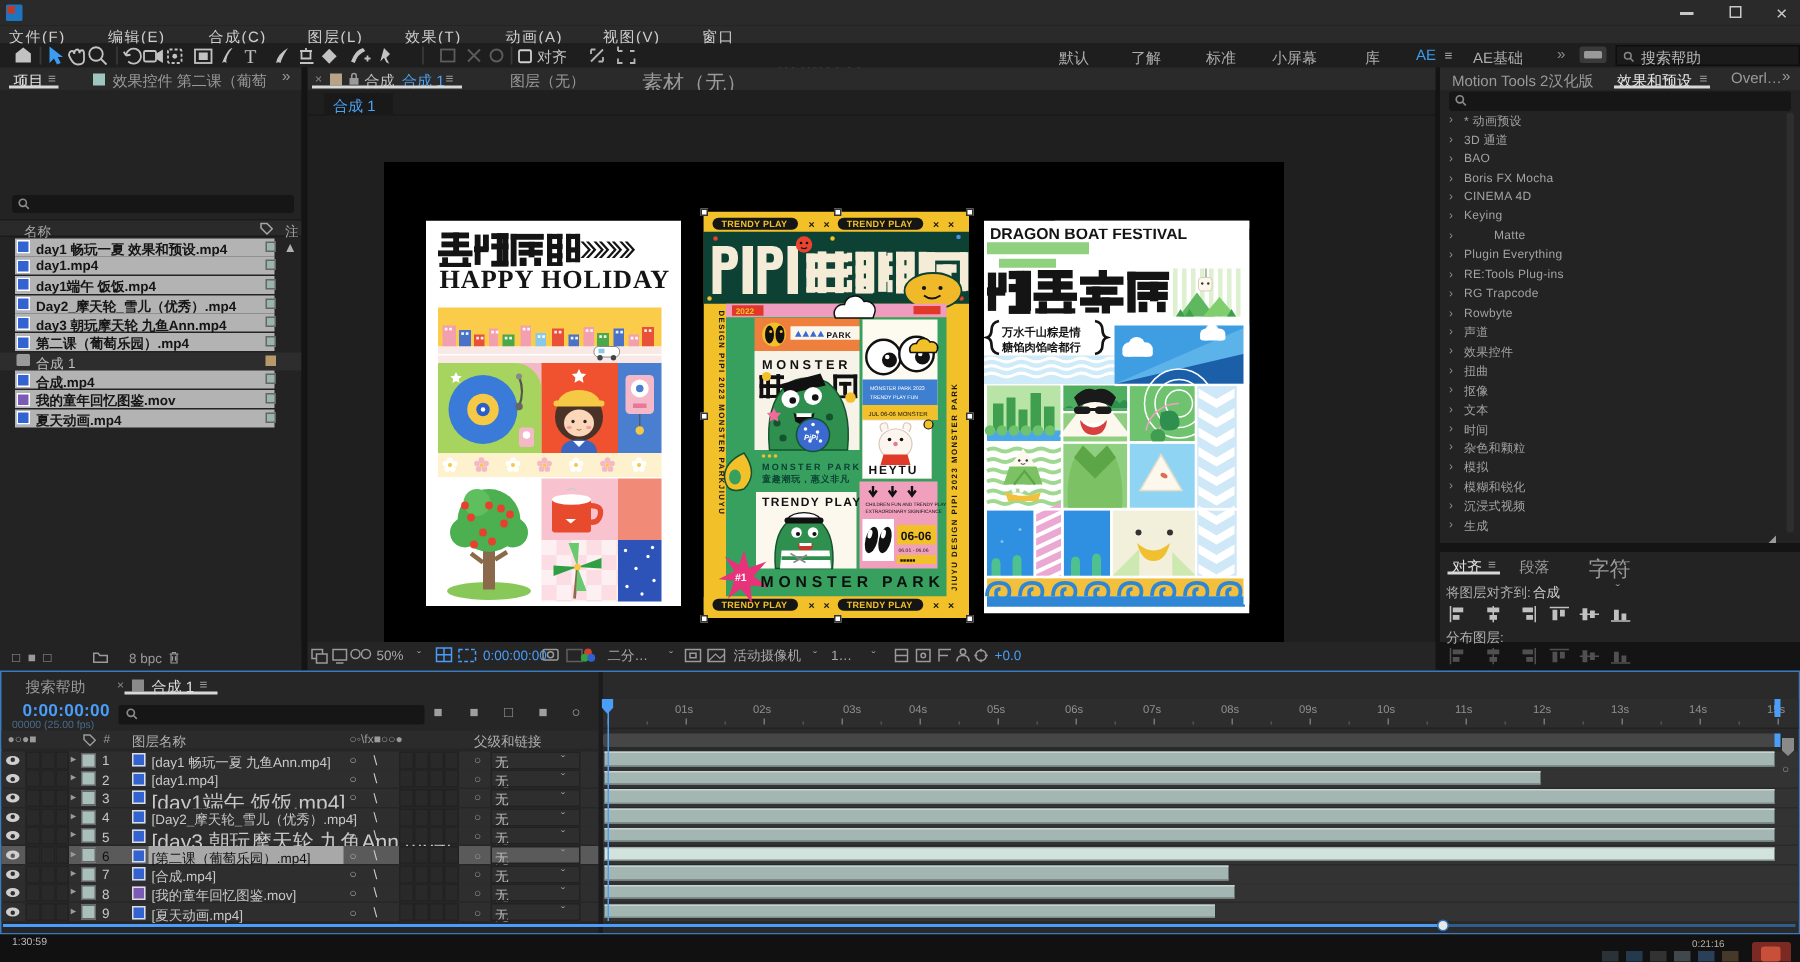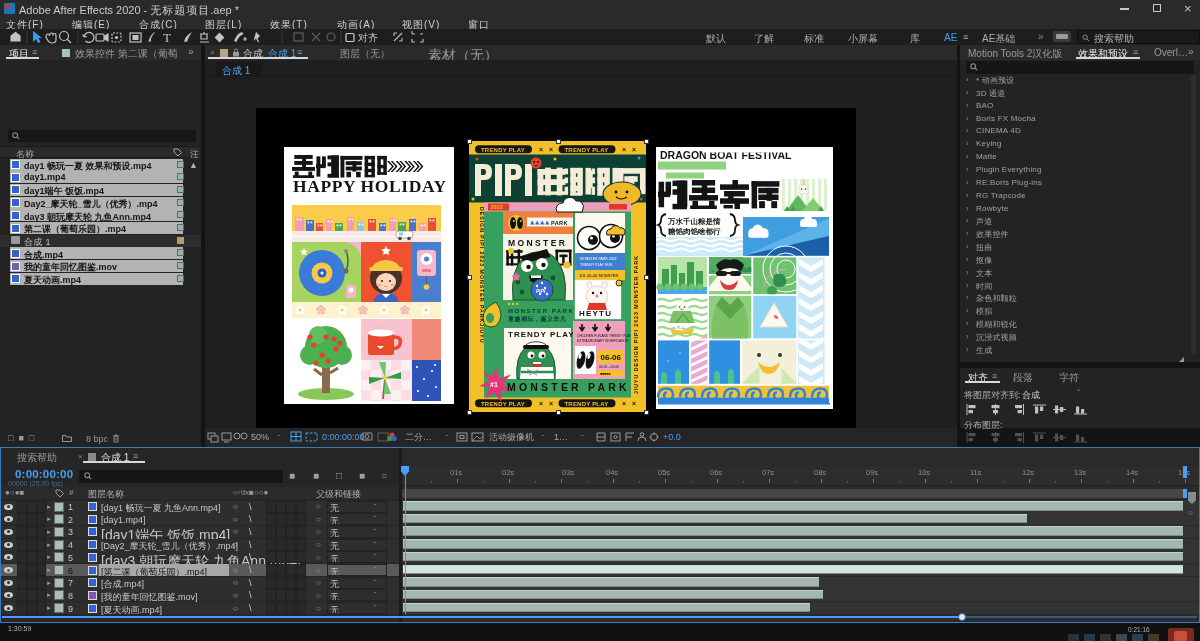--- a/index.html
+++ b/index.html
@@ -5,21 +5,20 @@
 font-family:"Liberation Sans",sans-serif;-webkit-font-smoothing:antialiased}
 .ab{position:absolute}
 .tx{position:absolute;white-space:nowrap}
 </style></head>
 <body>
 <div class="ab" style="left:0;top:0;width:1200px;height:641px;background:#141414">
 
 <div class="ab" style="left:0;top:0;width:1200px;height:17px;background:#2a2a2a"></div>
 <div class="ab" style="left:4px;top:3px;width:11px;height:11px;background:#1f74c0;border-radius:1px"></div>
 <div class="ab" style="left:5px;top:4px;width:5px;height:5px;background:#c03a2b"></div>
-<div class="tx" style="left:19px;top:3px;font-size:11px;color:#cccccc">Adobe After Effects 2020 - <span style="letter-spacing:1px">无标题项目</span>.aep *</div>
 <div class="ab" style="left:1120px;top:8px;width:9px;height:1.5px;background:#c8c8c8"></div>
 <div class="ab" style="left:1153px;top:4px;width:8px;height:8px;border:1.2px solid #c8c8c8;box-sizing:border-box"></div>
 <div class="tx" style="left:1184px;top:1px;font-size:13px;color:#c8c8c8">×</div>
 
 <div class="ab" style="left:0;top:17px;width:1200px;height:12px;background:#2a2a2a"></div>
 <div class="tx" style="left:6px;top:18px;font-size:10px;color:#cfcfcf;letter-spacing:1px">文件(F)</div>
     <div class="tx" style="left:72px;top:18px;font-size:10px;color:#cfcfcf;letter-spacing:1px">编辑(E)</div>
     <div class="tx" style="left:139px;top:18px;font-size:10px;color:#cfcfcf;letter-spacing:1px">合成(C)</div>
     <div class="tx" style="left:205px;top:18px;font-size:10px;color:#cfcfcf;letter-spacing:1px">图层(L)</div>
     <div class="tx" style="left:270px;top:18px;font-size:10px;color:#cfcfcf;letter-spacing:1px">效果(T)</div>
@@ -917,25 +916,25 @@
 <div class="tx" style="left:976px;top:87.8px;font-size:8px;color:#a2a2a2;letter-spacing:0.2px">3D 通道</div>
 <div class="tx" style="left:966px;top:100.7px;font-size:8px;color:#8f8f8f">›</div>
 <div class="tx" style="left:976px;top:100.7px;font-size:8px;color:#a2a2a2;letter-spacing:0.2px">BAO</div>
 <div class="tx" style="left:966px;top:113.5px;font-size:8px;color:#8f8f8f">›</div>
 <div class="tx" style="left:976px;top:113.5px;font-size:8px;color:#a2a2a2;letter-spacing:0.2px">Boris FX Mocha</div>
 <div class="tx" style="left:966px;top:126.4px;font-size:8px;color:#8f8f8f">›</div>
 <div class="tx" style="left:976px;top:126.4px;font-size:8px;color:#a2a2a2;letter-spacing:0.2px">CINEMA 4D</div>
 <div class="tx" style="left:966px;top:139.2px;font-size:8px;color:#8f8f8f">›</div>
 <div class="tx" style="left:976px;top:139.2px;font-size:8px;color:#a2a2a2;letter-spacing:0.2px">Keying</div>
 <div class="tx" style="left:966px;top:152.1px;font-size:8px;color:#8f8f8f">›</div>
-<div class="tx" style="left:976px;top:152.1px;font-size:8px;color:#a2a2a2;letter-spacing:0.2px">Matte</div>
+<div class="tx" style="left:996px;top:152.1px;font-size:8px;color:#a2a2a2;letter-spacing:0.2px">Matte</div>
 <div class="tx" style="left:966px;top:164.9px;font-size:8px;color:#8f8f8f">›</div>
 <div class="tx" style="left:976px;top:164.9px;font-size:8px;color:#a2a2a2;letter-spacing:0.2px">Plugin Everything</div>
 <div class="tx" style="left:966px;top:177.8px;font-size:8px;color:#8f8f8f">›</div>
-<div class="tx" style="left:976px;top:177.8px;font-size:8px;color:#a2a2a2;letter-spacing:0.2px">RE:Boris Plug-ins</div>
+<div class="tx" style="left:976px;top:177.8px;font-size:8px;color:#a2a2a2;letter-spacing:0.2px">RE:Tools Plug-ins</div>
 <div class="tx" style="left:966px;top:190.6px;font-size:8px;color:#8f8f8f">›</div>
 <div class="tx" style="left:976px;top:190.6px;font-size:8px;color:#a2a2a2;letter-spacing:0.2px">RG Trapcode</div>
 <div class="tx" style="left:966px;top:203.5px;font-size:8px;color:#8f8f8f">›</div>
 <div class="tx" style="left:976px;top:203.5px;font-size:8px;color:#a2a2a2;letter-spacing:0.2px">Rowbyte</div>
 <div class="tx" style="left:966px;top:216.3px;font-size:8px;color:#8f8f8f">›</div>
 <div class="tx" style="left:976px;top:216.3px;font-size:8px;color:#a2a2a2;letter-spacing:0.2px">声道</div>
 <div class="tx" style="left:966px;top:229.2px;font-size:8px;color:#8f8f8f">›</div>
 <div class="tx" style="left:976px;top:229.2px;font-size:8px;color:#a2a2a2;letter-spacing:0.2px">效果控件</div>
 <div class="tx" style="left:966px;top:242.0px;font-size:8px;color:#8f8f8f">›</div>
 <div class="tx" style="left:976px;top:242.0px;font-size:8px;color:#a2a2a2;letter-spacing:0.2px">扭曲</div>
@@ -957,21 +956,21 @@
 <div class="tx" style="left:976px;top:344.8px;font-size:8px;color:#a2a2a2;letter-spacing:0.2px">生成</div>
 <div class="ab" style="left:1191px;top:75px;width:5px;height:280px;background:#2e2e2e;border-radius:2px"></div>
 <div class="ab" style="left:1178px;top:357px;width:0;height:0;border-left:6px solid transparent;border-bottom:6px solid #9a9a9a"></div>
 
 <div class="ab" style="left:960px;top:362px;width:240px;height:6px;background:#141414"></div>
 <div class="ab" style="left:960px;top:368px;width:240px;height:60px;background:#232323"></div>
 <div class="tx" style="left:968px;top:371px;font-size:10px;color:#e0e0e0">对齐</div>
 <div class="tx" style="left:992px;top:371px;font-size:9px;color:#9a9a9a">≡</div>
 <div class="ab" style="left:965px;top:381px;width:35px;height:2px;background:#d8d8d8"></div>
 <div class="tx" style="left:1013px;top:371px;font-size:10px;color:#9a9a9a">段落</div>
-<div class="tx" style="left:1059px;top:371px;font-size:10px;color:#9a9a9a">字符</div>
+<div class="tx" style="left:1059px;top:371px;font-size:14px;color:#9a9a9a">字符</div>
 <div class="tx" style="left:964px;top:389px;font-size:9px;color:#b0b0b0">将图层对齐到:</div>
 <div class="tx" style="left:1022px;top:389px;font-size:9px;color:#d0d0d0">合成</div>
 <div class="tx" style="left:1077px;top:388px;font-size:9px;color:#9a9a9a">ˇ</div>
 <svg class="ab" style="left:966px;top:404px;opacity:1.0" width="13" height="11" viewBox="0 0 13 11">
       <line x1="1" y1="0" x2="1" y2="11" stroke="#c0c0c0"></line>
       <rect x="2.5" y="1" width="7" height="3.2" fill="#c0c0c0"></rect>
       <rect x="2.5" y="6" width="4.5" height="3.2" fill="#c0c0c0"></rect>
     </svg>
     <svg class="ab" style="left:989px;top:404px;opacity:1.0" width="13" height="11" viewBox="0 0 13 11">
       <line x1="6.5" y1="0" x2="6.5" y2="11" stroke="#c0c0c0"></line>

